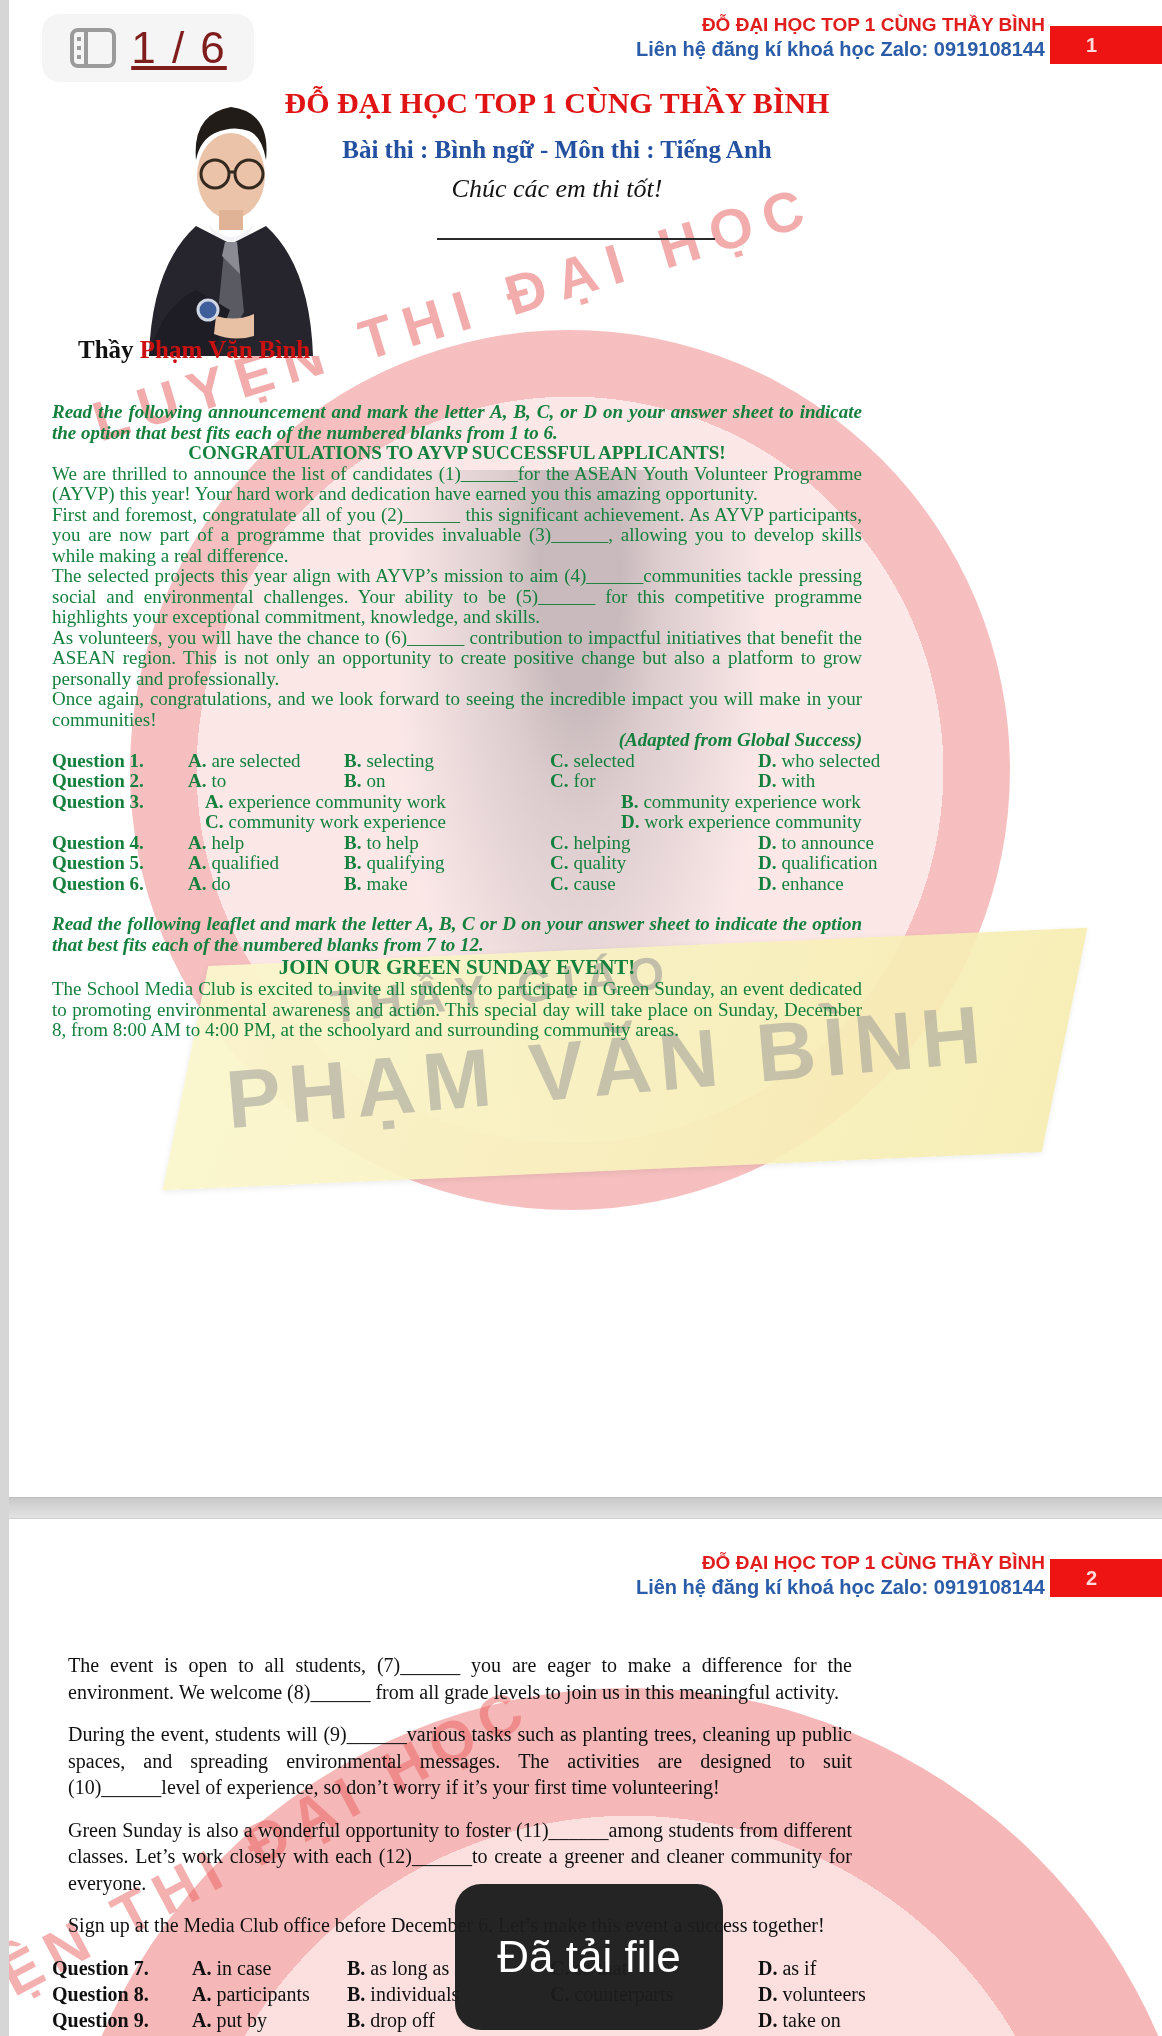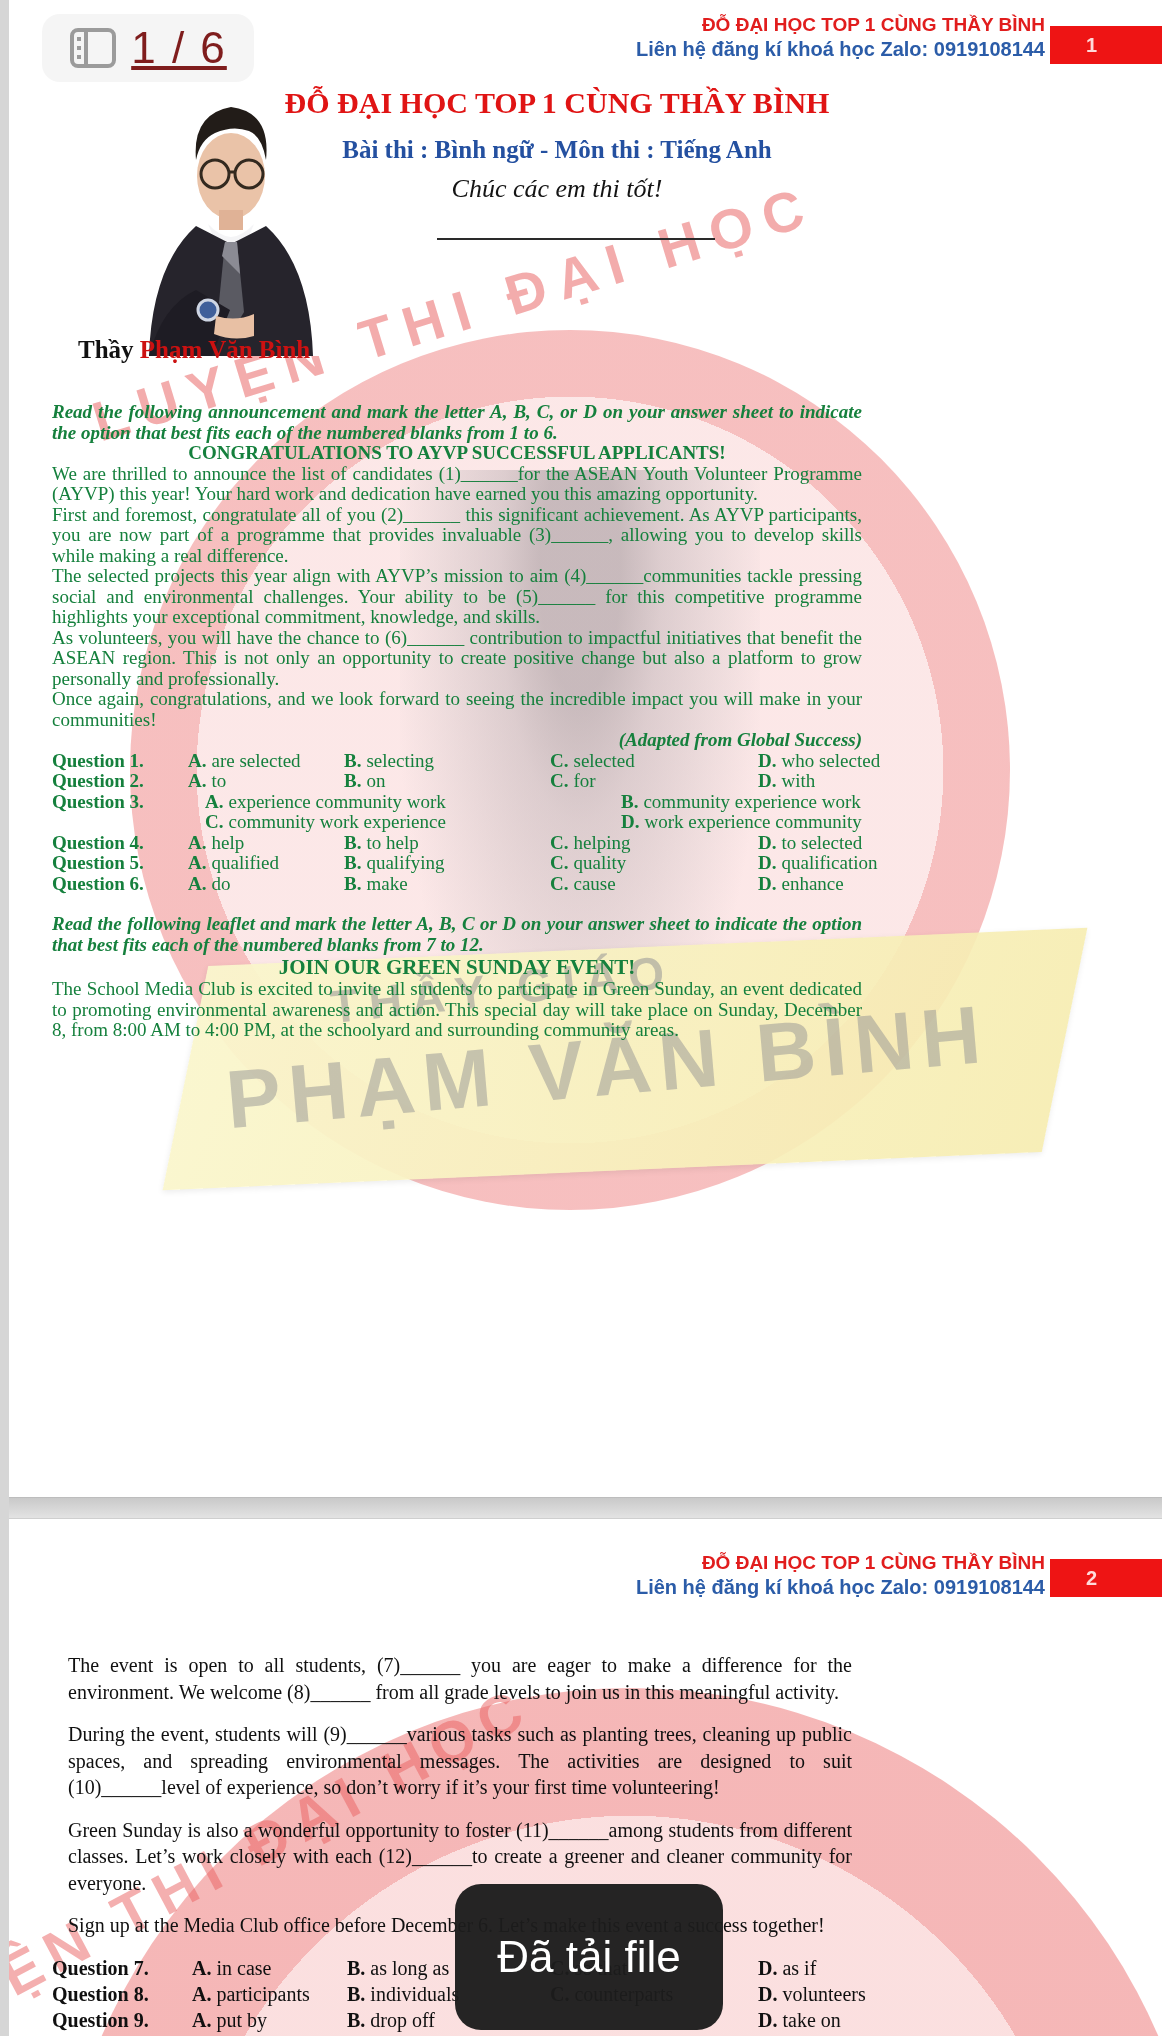--- a/index.html
+++ b/index.html
@@ -163,21 +163,21 @@
         <div class="q3row">
           <span></span>
           <span class="opt"><b class="ok">C.</b><span>community work experience</span></span>
           <span class="opt"><b class="ok">D.</b><span>work experience community</span></span>
         </div>
         <div class="qrow">
           <b>Question 4.</b>
           <span class="opt"><b class="ok">A.</b><span>help</span></span>
           <span class="opt"><b class="ok">B.</b><span>to help</span></span>
           <span class="opt"><b class="ok">C.</b><span>helping</span></span>
-          <span class="opt"><b class="ok">D.</b><span>to selected</span></span>
+          <span class="opt"><b class="ok">D.</b><span>to announce</span></span>
         </div>
         <div class="qrow">
           <b>Question 5.</b>
           <span class="opt"><b class="ok">A.</b><span>qualified</span></span>
           <span class="opt"><b class="ok">B.</b><span>qualifying</span></span>
           <span class="opt"><b class="ok">C.</b><span>quality</span></span>
           <span class="opt"><b class="ok">D.</b><span>qualification</span></span>
         </div>
         <div class="qrow">
           <b>Question 6.</b>

